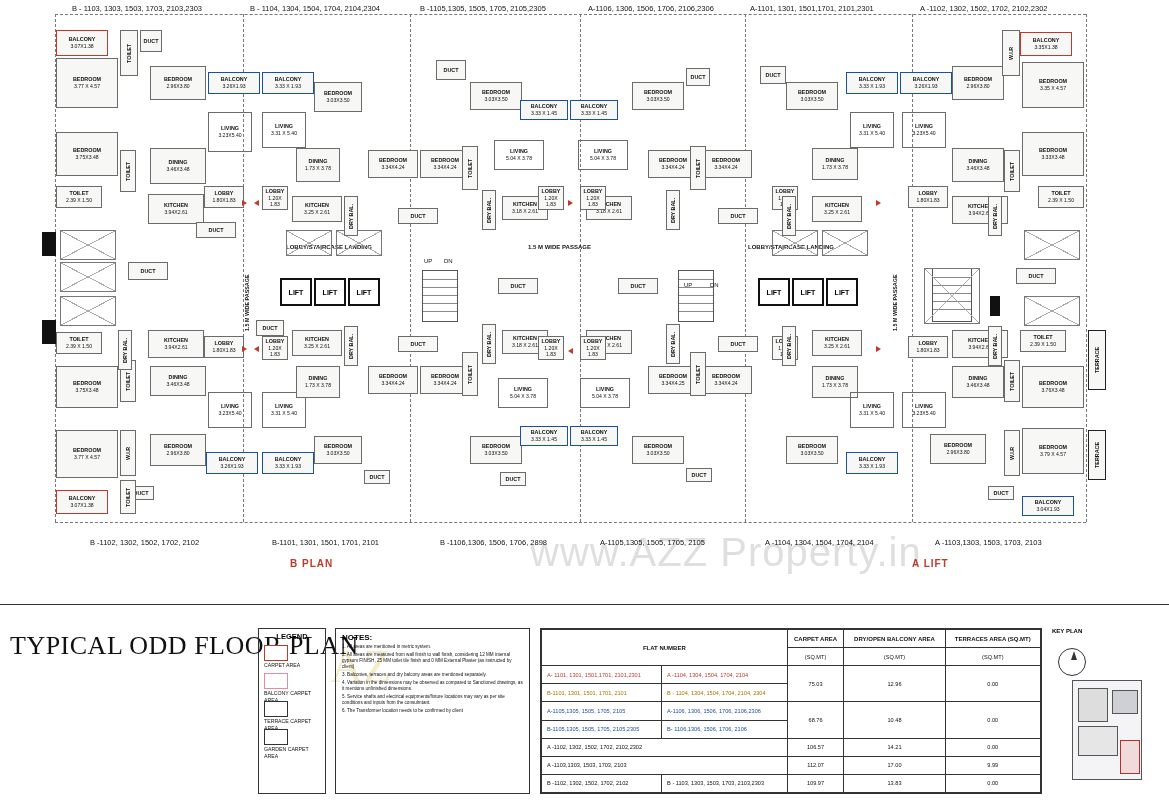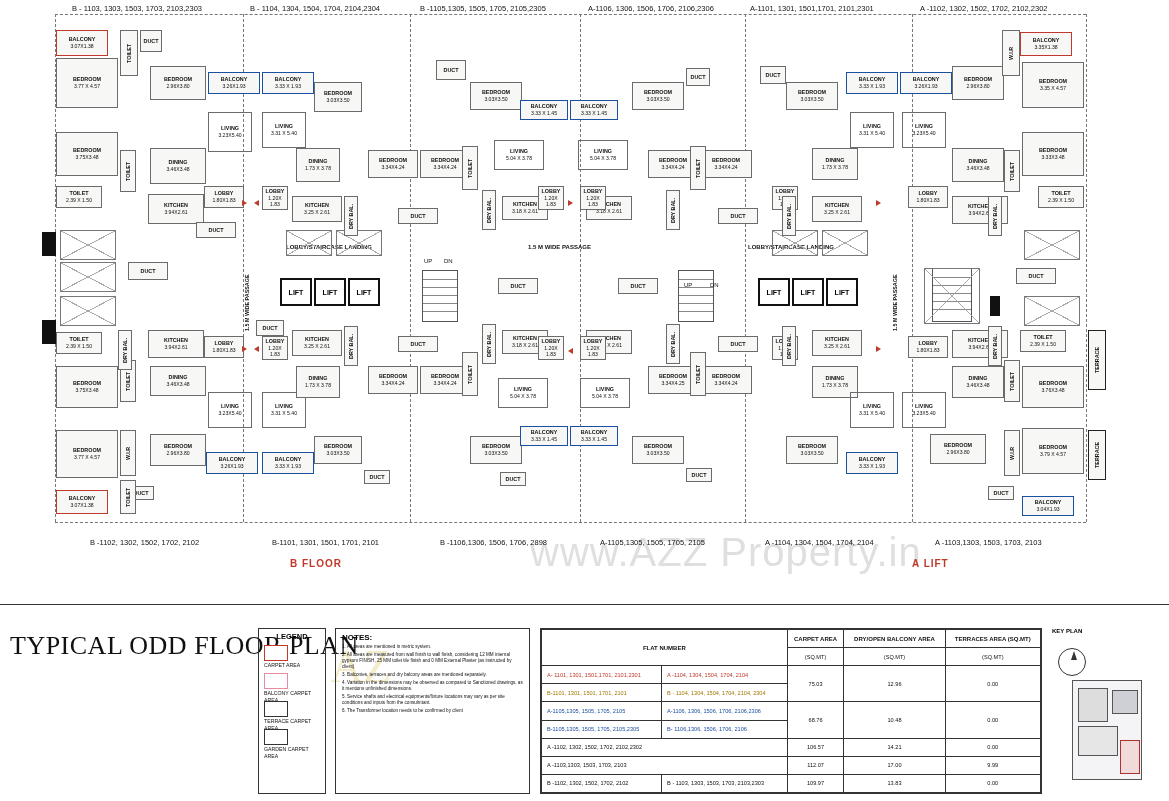--- a/index.html
+++ b/index.html
@@ -103,21 +103,21 @@
     <div class="dimtop" style="left:750px;top:4px;">A-1101, 1301, 1501,1701, 2101,2301</div>
     <div class="dimtop" style="left:920px;top:4px;">A -1102, 1302, 1502, 1702, 2102,2302</div>
 
     <div class="dimbot" style="left:90px;top:538px;">B -1102, 1302, 1502, 1702, 2102</div>
     <div class="dimbot" style="left:272px;top:538px;">B-1101, 1301, 1501, 1701, 2101</div>
     <div class="dimbot" style="left:440px;top:538px;">B -1106,1306, 1506, 1706, 2898</div>
     <div class="dimbot" style="left:600px;top:538px;">A-1105,1305, 1505, 1705, 2105</div>
     <div class="dimbot" style="left:765px;top:538px;">A -1104, 1304, 1504, 1704, 2104</div>
     <div class="dimbot" style="left:935px;top:538px;">A -1103,1303, 1503, 1703, 2103</div>
 
-    <div class="wing" style="left:290px;top:558px;">B FLOOR</div>
+    <div class="wing" style="left:290px;top:558px;">B PLAN</div>
     <div class="wing" style="left:912px;top:558px;">A LIFT</div>
 
     <div class="rm red" style="left:56px;top:30px;width:52px;height:26px;">
       <span class="n">BALCONY</span>
         <span class="d">3.07X1.38</span>
       </div>
     <div class="rm" style="left:56px;top:58px;width:62px;height:50px;">
       <span class="n">BEDROOM</span>
         <span class="d">3.77 X 4.57</span>
       </div>

